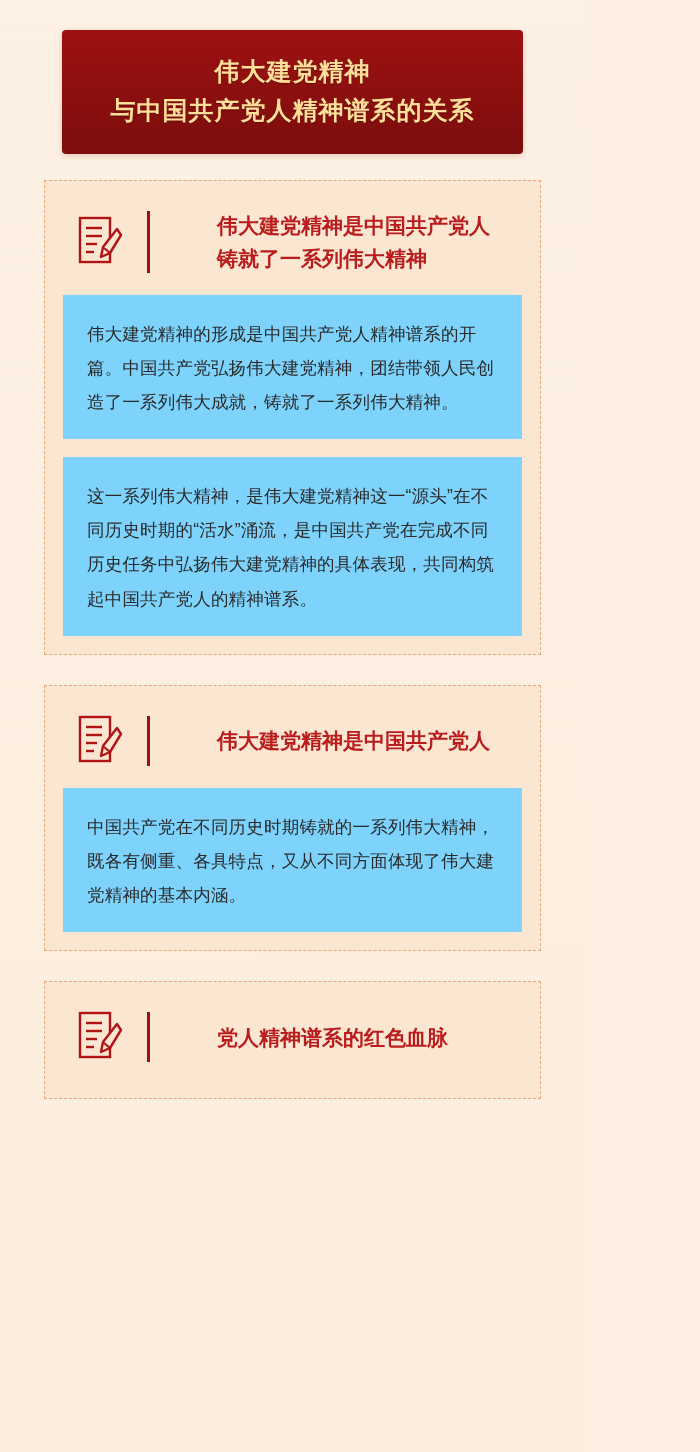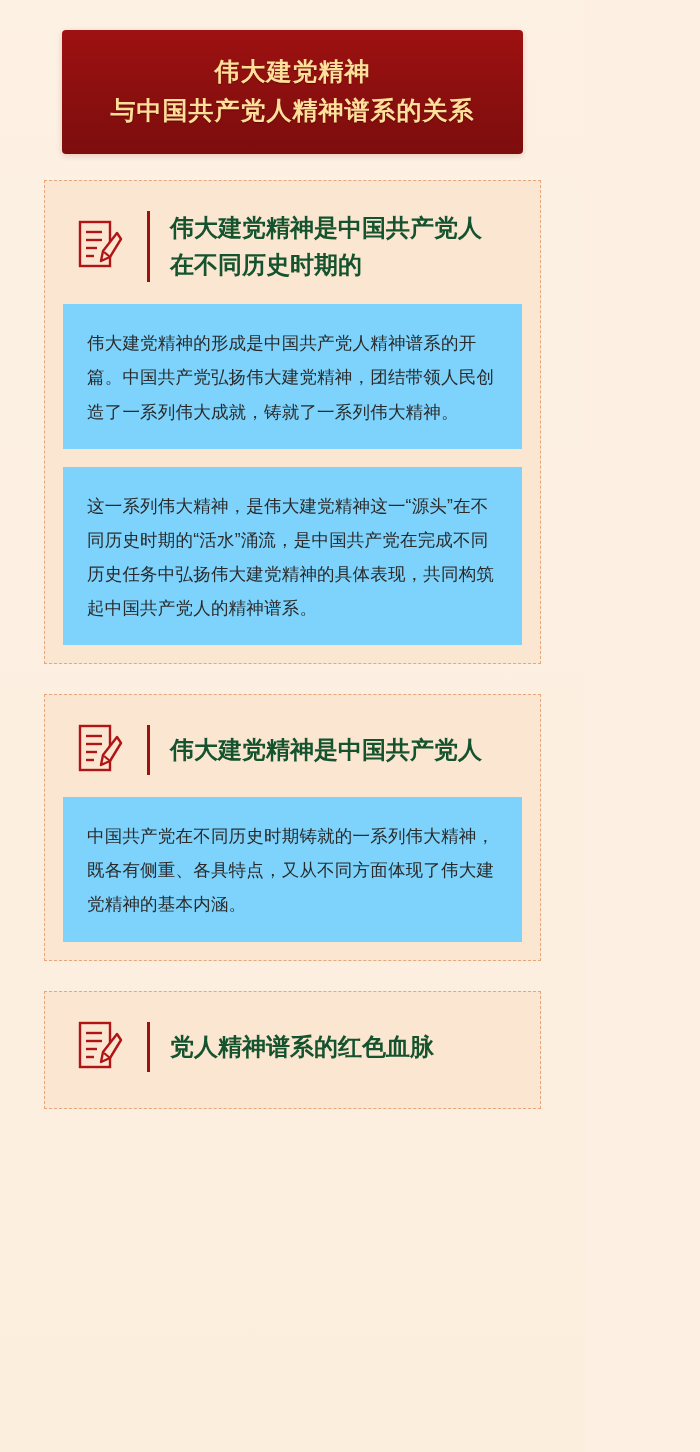--- a/index.html
+++ b/index.html
@@ -72,24 +72,25 @@
     position: relative;
   }
   .divider {
     width: 3px;
     align-self: stretch;
     background: #9e1111;
     margin: 2px 20px 2px 24px;
     flex: 0 0 3px;
   }
   .sec-title {
-    color: #14532d;
-    font-size: 24px;
+    color: #b91c1c;
+    font-size: 21px;
     font-weight: bold;
     line-height: 1.58;
+    margin-left: 47px;
   }
   .sec-title .l2 { display: block; }
 
   .para {
     background: #7dd3fc;
     padding: 22px 24px 20px 24px;
     color: #2a2a2a;
     font-size: 17.5px;
     line-height: 1.95;
     letter-spacing: 0.2px;
@@ -120,21 +121,21 @@
           <line x1="9" y1="21" x2="25" y2="21" stroke="#b01515" stroke-width="2.4"></line>
           <line x1="9" y1="29" x2="20" y2="29" stroke="#b01515" stroke-width="2.4"></line>
           <line x1="9" y1="37" x2="17" y2="37" stroke="#b01515" stroke-width="2.4"></line>
           <path d="M40 14 L26 32 L24 42 L33 38 L44 20 Z" fill="#fbe6d2" stroke="#b01515" stroke-width="2.4" stroke-linejoin="round"></path>
           <line x1="27" y1="33" x2="33" y2="38" stroke="#b01515" stroke-width="2.2"></line>
         </svg>
       </span>
       <span class="divider"></span>
       <div class="sec-title">
         <span>伟大建党精神是中国共产党人</span>
-        <span class="l2">在不同历史时期的</span>
+        <span class="l2">铸就了一系列伟大精神</span>
       </div>
     </div>
     <div class="para">伟大建党精神的形成是中国共产党人精神谱系的开篇。中国共产党弘扬伟大建党精神，团结带领人民创造了一系列伟大成就，铸就了一系列伟大精神。</div>
     <div class="para">这一系列伟大精神，是伟大建党精神这一“源头”在不同历史时期的“活水”涌流，是中国共产党在完成不同历史任务中弘扬伟大建党精神的具体表现，共同构筑起中国共产党人的精神谱系。</div>
   </div>
 
   <div class="section">
     <div class="sec-head">
       <span class="doc-icon">
         <svg width="46" height="54" viewBox="0 0 46 54" fill="none">

